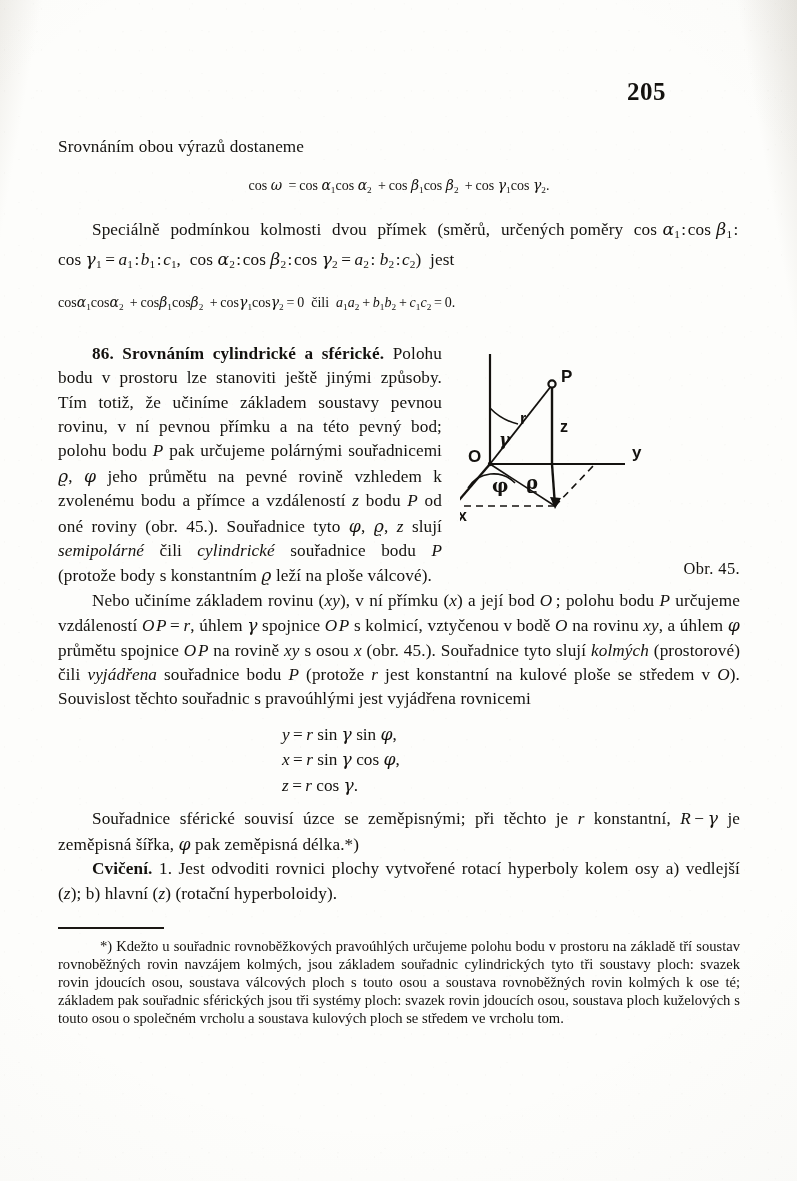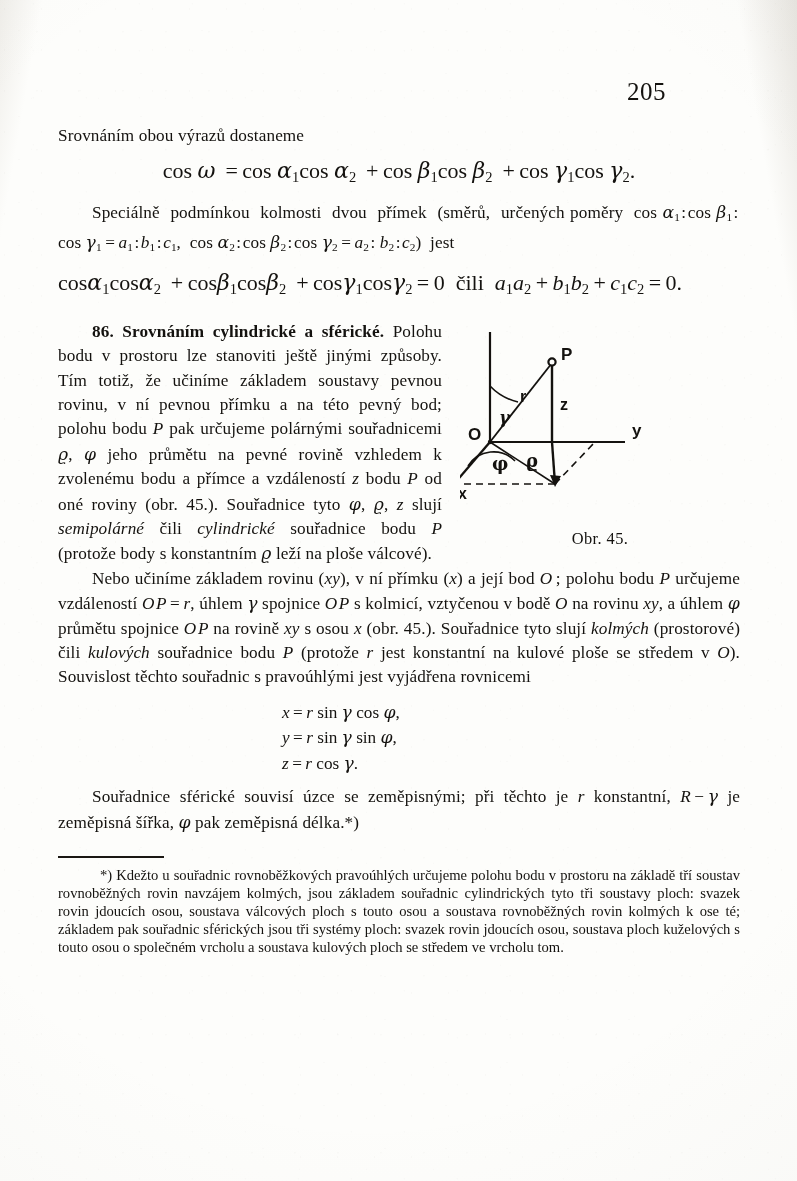--- a/index.html
+++ b/index.html
@@ -36,45 +36,45 @@
       radial-gradient(circle at 86% 54%, rgba(140,135,125,0.10) 0.6px, transparent 1px),
       radial-gradient(circle at 47% 93%, rgba(140,135,125,0.08) 0.6px, transparent 1px);
     background-size: 37px 41px, 53px 47px, 61px 43px, 43px 59px, 67px 51px;
   }
 
   .pg-num {
     position: absolute;
     right: 131px;
     top: 78px;
     font-size: 25px;
-    font-weight: 400;
+    font-weight: 700;
     letter-spacing: 0.5px;
     font-family: "Liberation Serif", "DejaVu Serif", serif;
   }
 
   .body-col {
     position: absolute;
     left: 58px;
-    top: 124px;
+    top: 135px;
     width: 682px;
   }
 
   p.tx {
     margin: 0 0 0 0;
     font-size: 17.2px;
     line-height: 24.4px;
     text-align: justify;
     text-justify: inter-word;
     letter-spacing: 0.1px;
   }
   p.tx.indent { text-indent: 34px; }
 
   .eq {
-    font-size: 22px;
-    line-height: 28px;
+    font-size: 14px;
+    line-height: 35px;
     margin: 9px 0 9px 0;
     font-family: "Liberation Serif", "DejaVu Serif", serif;
   }
   .eq.center { text-align: center; }
 
   i, .it { font-style: italic; }
   .bold  { font-weight: 700; font-family: Liberation Serif, serif; }
 
   sub {
     font-size: 0.66em;
@@ -88,23 +88,23 @@
   
   .wrap-block { position: relative; }
   .figure-box {
     float: right;
     width: 280px;
     margin: 4px 0 6px 18px;
     shape-outside: inset(0);
   }
   .figure-svg { display: block; }
   .fig-cap {
-    text-align: center;
+    text-align: right;
     font-size: 16.4px;
-    margin-top: 0;
+    margin-top: 8px;
     letter-spacing: 0.4px;
   }
 
   .clear { clear: both; }
 
   .eq-stack {
     margin: 10px 0 8px 0;
     padding-left: 224px;
     font-size: 17.2px;
     line-height: 25.5px;
@@ -217,46 +217,51 @@
         souřadnice bodu <i>P</i> (protože body s konstantním <span class="gk">ϱ</span> leží na
         ploše válcové).
       </p>
 
       <p class="tx indent">
         Nebo učiníme základem rovinu (<i>xy</i>), v ní přímku (<i>x</i>) a její bod <i>O</i> ;
         polohu bodu <i>P</i> určujeme vzdáleností <i>O P</i> = <i>r</i>, úhlem
         <span class="gk">γ</span> spojnice <i>O P</i> s kolmicí, vztyčenou v bodě <i>O</i> na
         rovinu <i>xy</i>, a úhlem <span class="gk">φ</span> průmětu spojnice <i>O P</i> na
         rovině <i>xy</i> s osou <i>x</i> (obr. 45.). Souřadnice tyto slují <i>kolmých</i>
-        (prostorové) čili <i>kulových</i> souřadnice bodu <i>P</i> (protože <i>r</i> jest konstantní
+        (prostorové) čili <i>vyjádřena</i> souřadnice bodu <i>P</i> (protože <i>r</i> jest konstantní
         na kulové ploše se středem v <i>O</i>). Souvislost těchto souřadnic s pravoúhlými jest
         vyjádřena rovnicemi
       </p>
 
       <div class="clear"></div>
     </div>
 
     <div class="eq-stack">
       <div>
+        <i>y</i> = <i>r</i>&nbsp;sin&nbsp;<span class="gk">γ</span>&nbsp;sin&nbsp;<span class="gk">φ</span>,
+      </div>
+      <div>
         <i>x</i> = <i>r</i>&nbsp;sin&nbsp;<span class="gk">γ</span>&nbsp;cos&nbsp;<span class="gk">φ</span>,
-      </div>
-      <div>
-        <i>y</i> = <i>r</i>&nbsp;sin&nbsp;<span class="gk">γ</span>&nbsp;sin&nbsp;<span class="gk">φ</span>,
       </div>
       <div>
         <i>z</i> = <i>r</i>&nbsp;cos&nbsp;<span class="gk">γ</span>.
       </div>
     </div>
 
     <p class="tx indent">
       Souřadnice sférické souvisí úzce se zeměpisnými; při těchto je <i>r</i> konstantní,
       <i>R</i> − <span class="gk">γ</span> je zeměpisná šířka,
       <span class="gk">φ</span> pak zeměpisná délka.*)
     </p>
 
+    <p class="tx indent sp-l">
+      <span class="bold">Cvičení.</span>
+      1. Jest odvoditi rovnici plochy vytvořené rotací hyperboly kolem osy a) vedlejší
+      (<i>z</i>); b) hlavní (<i>z</i>) (rotační hyperboloidy).
+    </p>
 
     <div class="fn-rule"></div>
     <p class="footnote first">
       <span>*)</span>
       Kdežto u souřadnic rovnoběžkových pravoúhlých určujeme polohu bodu v prostoru na základě tří
       soustav rovnoběžných rovin navzájem kolmých, jsou základem souřadnic cylindrických tyto tři
       soustavy ploch: svazek rovin jdoucích osou, soustava válcových ploch s touto osou a soustava
       rovnoběžných rovin kolmých k ose té; základem pak souřadnic sférických jsou tři systémy
       ploch: svazek rovin jdoucích osou, soustava ploch kuželových s touto osou o společném vrcholu
       a soustava kulových ploch se středem ve vrcholu tom.

